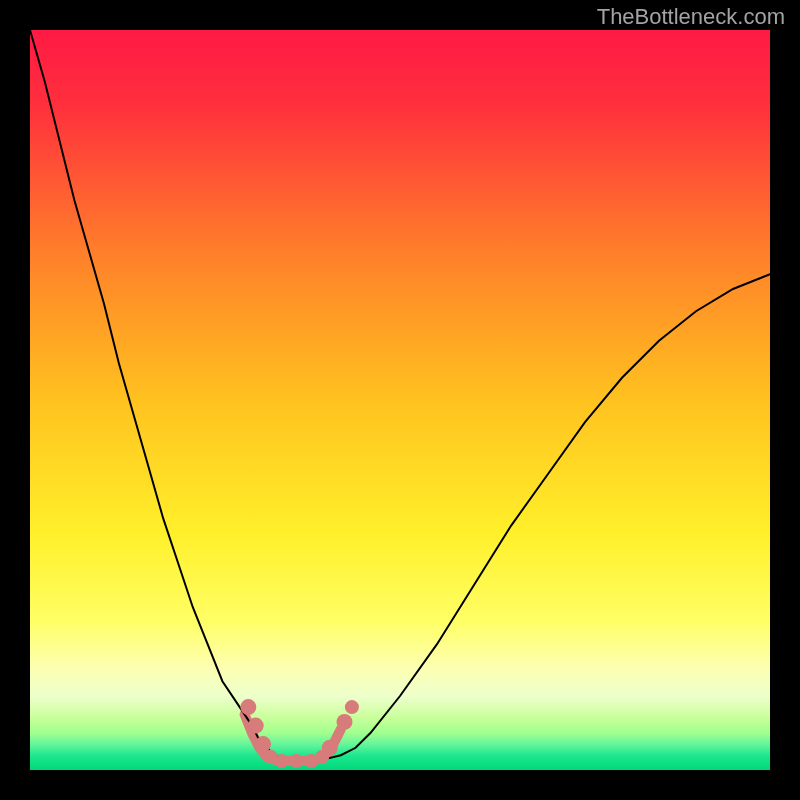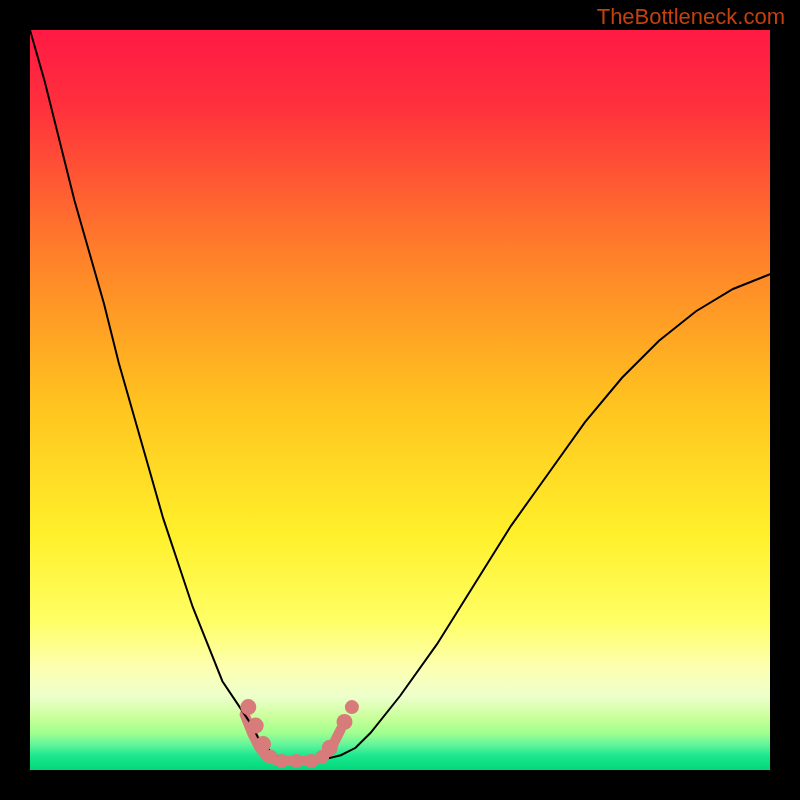--- a/index.html
+++ b/index.html
@@ -14,21 +14,21 @@
   .frame {
     width: 800px;
     height: 800px;
     background: #000000;
     position: relative;
   }
   .watermark {
     position: absolute;
     top: 4px;
     right: 15px;
-    color: #c2410c;
+    color: #a3a3a3;
     font-size: 22px;
     font-weight: 500;
     z-index: 10;
   }
   svg {
     display: block;
     position: absolute;
     top: 0;
     left: 0;
   }

